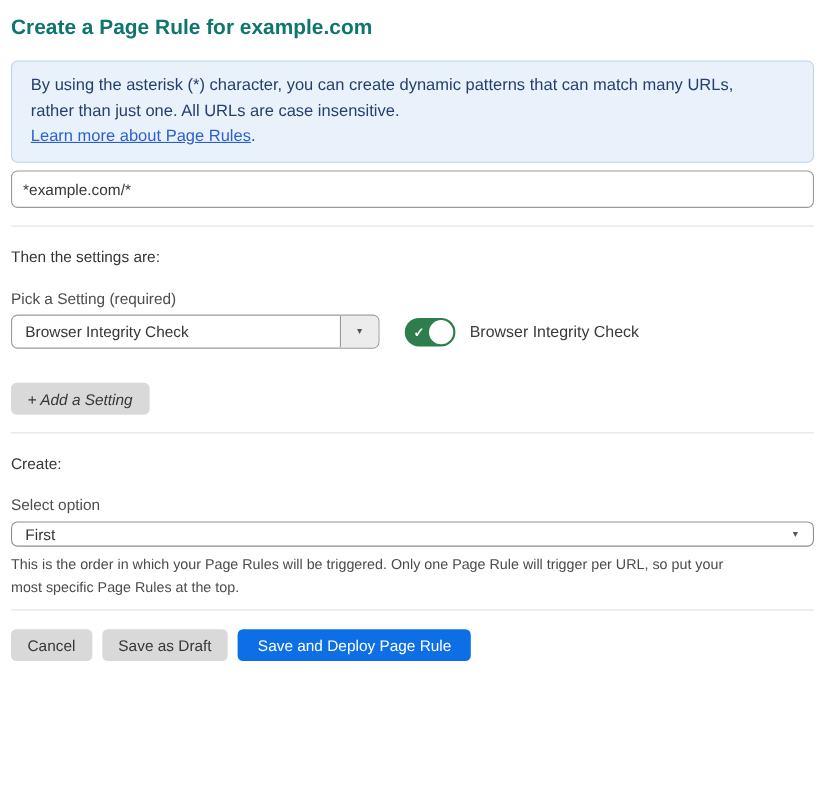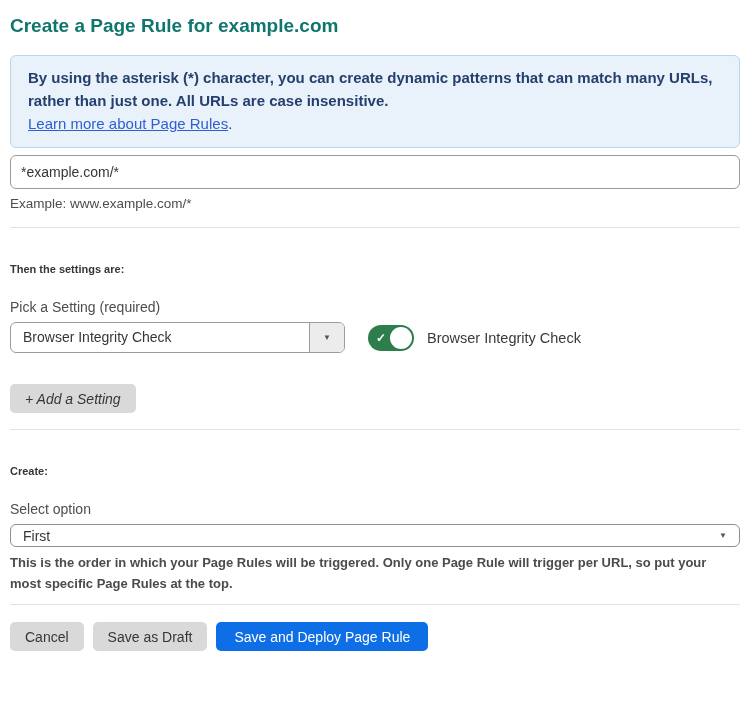--- a/index.html
+++ b/index.html
@@ -20,21 +20,21 @@
     margin-top: 18px;
     background: #e9f2fb;
     border: 1px solid #b9d6f0;
     border-radius: 6px;
     padding: 10px 17px 12px;
     color: #25406e;
     font-size: 15px;
     line-height: 23px;
   }
   .info-heading { font-weight: 700; }
-  .line { display: block; font-weight: bold; }
+  .line { display: block; }
   .info-link {
     color: #2d5fd0;
     text-decoration: underline;
     cursor: pointer;
   }
 
   label.field-label {
     display: block;
     font-size: 14px; color: #4d4d4d;
     margin-top: 20px;
@@ -52,22 +52,22 @@
     outline: none;
   }
   .hint { font-size: 13.5px; color: #4d4d4d; margin-top: 7px; }
 
   hr.divider {
     border: none; border-top: 1px solid #e2e2e2;
     margin: 16px 0 0;
   }
 
   h2.section-heading {
-    font-size: 11px; font-weight: 700; color: #363636;
-    margin: 32px 0 0; line-height: 19px;
+    font-size: 14px; font-weight: 400; color: #363636;
+    margin: 18px 0 0; line-height: 19px;
   }
 
   .setting-row { display: flex; align-items: center; margin-top: 7px; }
 
   .dropdown {
     width: 335px; height: 31px;
     border: 1px solid #9b9b9b;
     border-radius: 6px;
     background: #fff;
     display: flex; align-items: stretch;
@@ -146,21 +146,20 @@
 
   <div class="info-box">
     <div class="info-body">
       <span class="line">By using the asterisk (*) character, you can create dynamic patterns that can match many URLs,</span>
       <span class="line">rather than just one. All URLs are case insensitive.</span>
     </div>
     <div class="info-link-row"><a class="info-link">Learn more about Page Rules</a><span>.</span></div>
   </div>
 
   <input class="text-input" type="text" value="*example.com/*" style="">
-  <div class="hint">Example: www.example.com/*</div>
 
   <hr class="divider">
 
   <h2 class="section-heading">Then the settings are:</h2>
 
   <label class="field-label">Pick a Setting (required)</label>
 
   <div class="setting-row">
     <div class="dropdown">
       <span class="dropdown-value">Browser Integrity Check</span>

